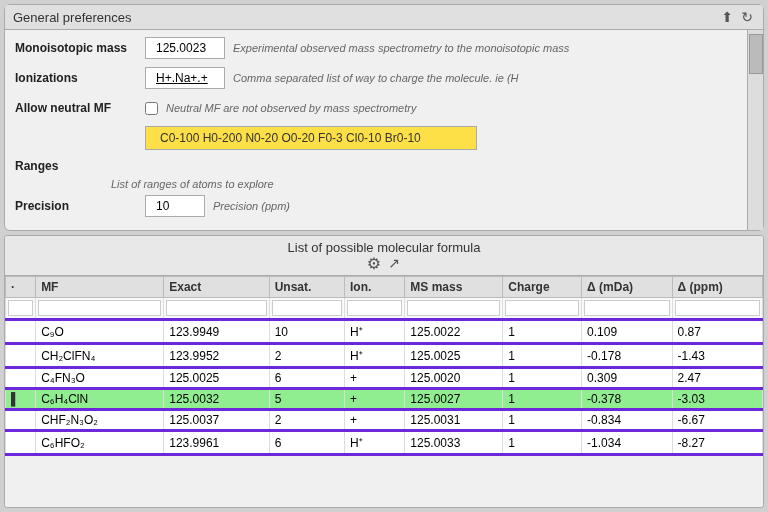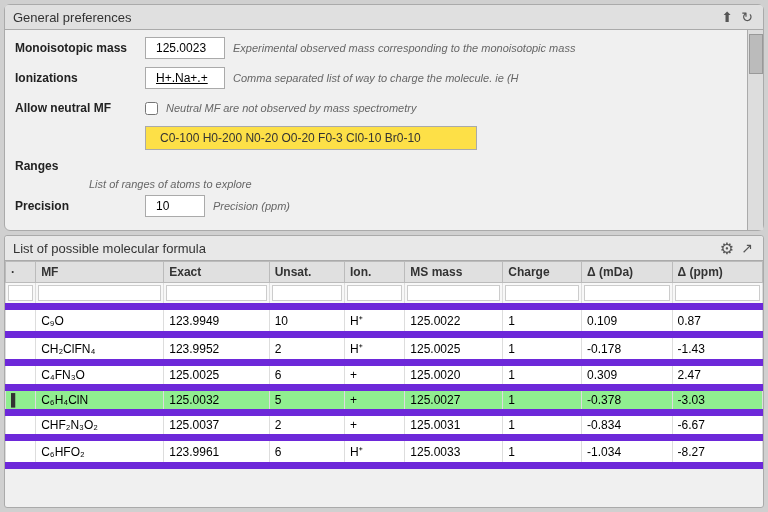--- a/index.html
+++ b/index.html
@@ -94,21 +94,21 @@
       border: 1px solid #aaa;
       padding: 4px 14px;
       font-size: 12px;
       color: #333;
       margin-top: 2px;
       margin-left: 130px;
       width: 332px;
     }
 
     .ranges-hint {
-      margin-left: 74px;
+      margin-left: 96px;
       color: #666;
       font-size: 11px;
       font-style: italic;
       margin-top: 2px;
     }
 
     .scrollbar-area {
       width: 16px;
       background: #ddd;
       border-left: 1px solid #aaa;
@@ -144,20 +144,21 @@
     }
 
     .list-panel-header {
       background: #e8e8e8;
       border-bottom: 1px solid #aaa;
       padding: 4px 8px;
       display: flex;
       align-items: center;
       justify-content: space-between;
       border-radius: 3px 3px 0 0;
+      flex-direction: column;
     }
 
     .list-panel-title {
       font-size: 13px;
       color: #333;
     }
 
     .list-panel-icons {
       display: flex;
       gap: 4px;
@@ -177,21 +178,21 @@
       border: 1px solid #bbb;
       padding: 3px 5px;
       text-align: left;
       font-weight: bold;
       color: #333;
       white-space: nowrap;
     }
 
     tbody tr {
       background: white;
-      border-bottom: 7px solid #6d28d9;
+      border-bottom: 3px solid #6d28d9;
     }
 
     tbody tr.selected {
       background: #90ee90;
     }
 
     tbody td {
       border: 1px solid #ddd;
       padding: 2px 5px;
       white-space: nowrap;
@@ -234,21 +235,21 @@
       <span class="header-icon">⬆</span>
       <span class="header-icon">↻</span>
     </div>
   </div>
   <div class="general-pref-inner">
     <div class="general-pref-content panel-body">
 
       <div class="form-row">
         <span class="form-label">Monoisotopic mass</span>
         <input class="form-input" style="width: 80px;" type="text" value="125.0023">
-        <span class="form-hint">Experimental observed mass corresponding to the monoisotopic mass</span>
+        <span class="form-hint">Experimental observed mass spectrometry to the monoisotopic mass</span>
       </div>
 
       <div class="form-row">
         <span class="form-label">Ionizations</span>
         <input class="form-input" style="width: 80px; text-decoration: underline;" type="text" value="H+.Na+.+">
         <span class="form-hint">Comma separated list of way to charge the molecule. ie (H</span>
       </div>
 
       <div class="form-row">
         <span class="form-label">Allow neutral MF</span>

